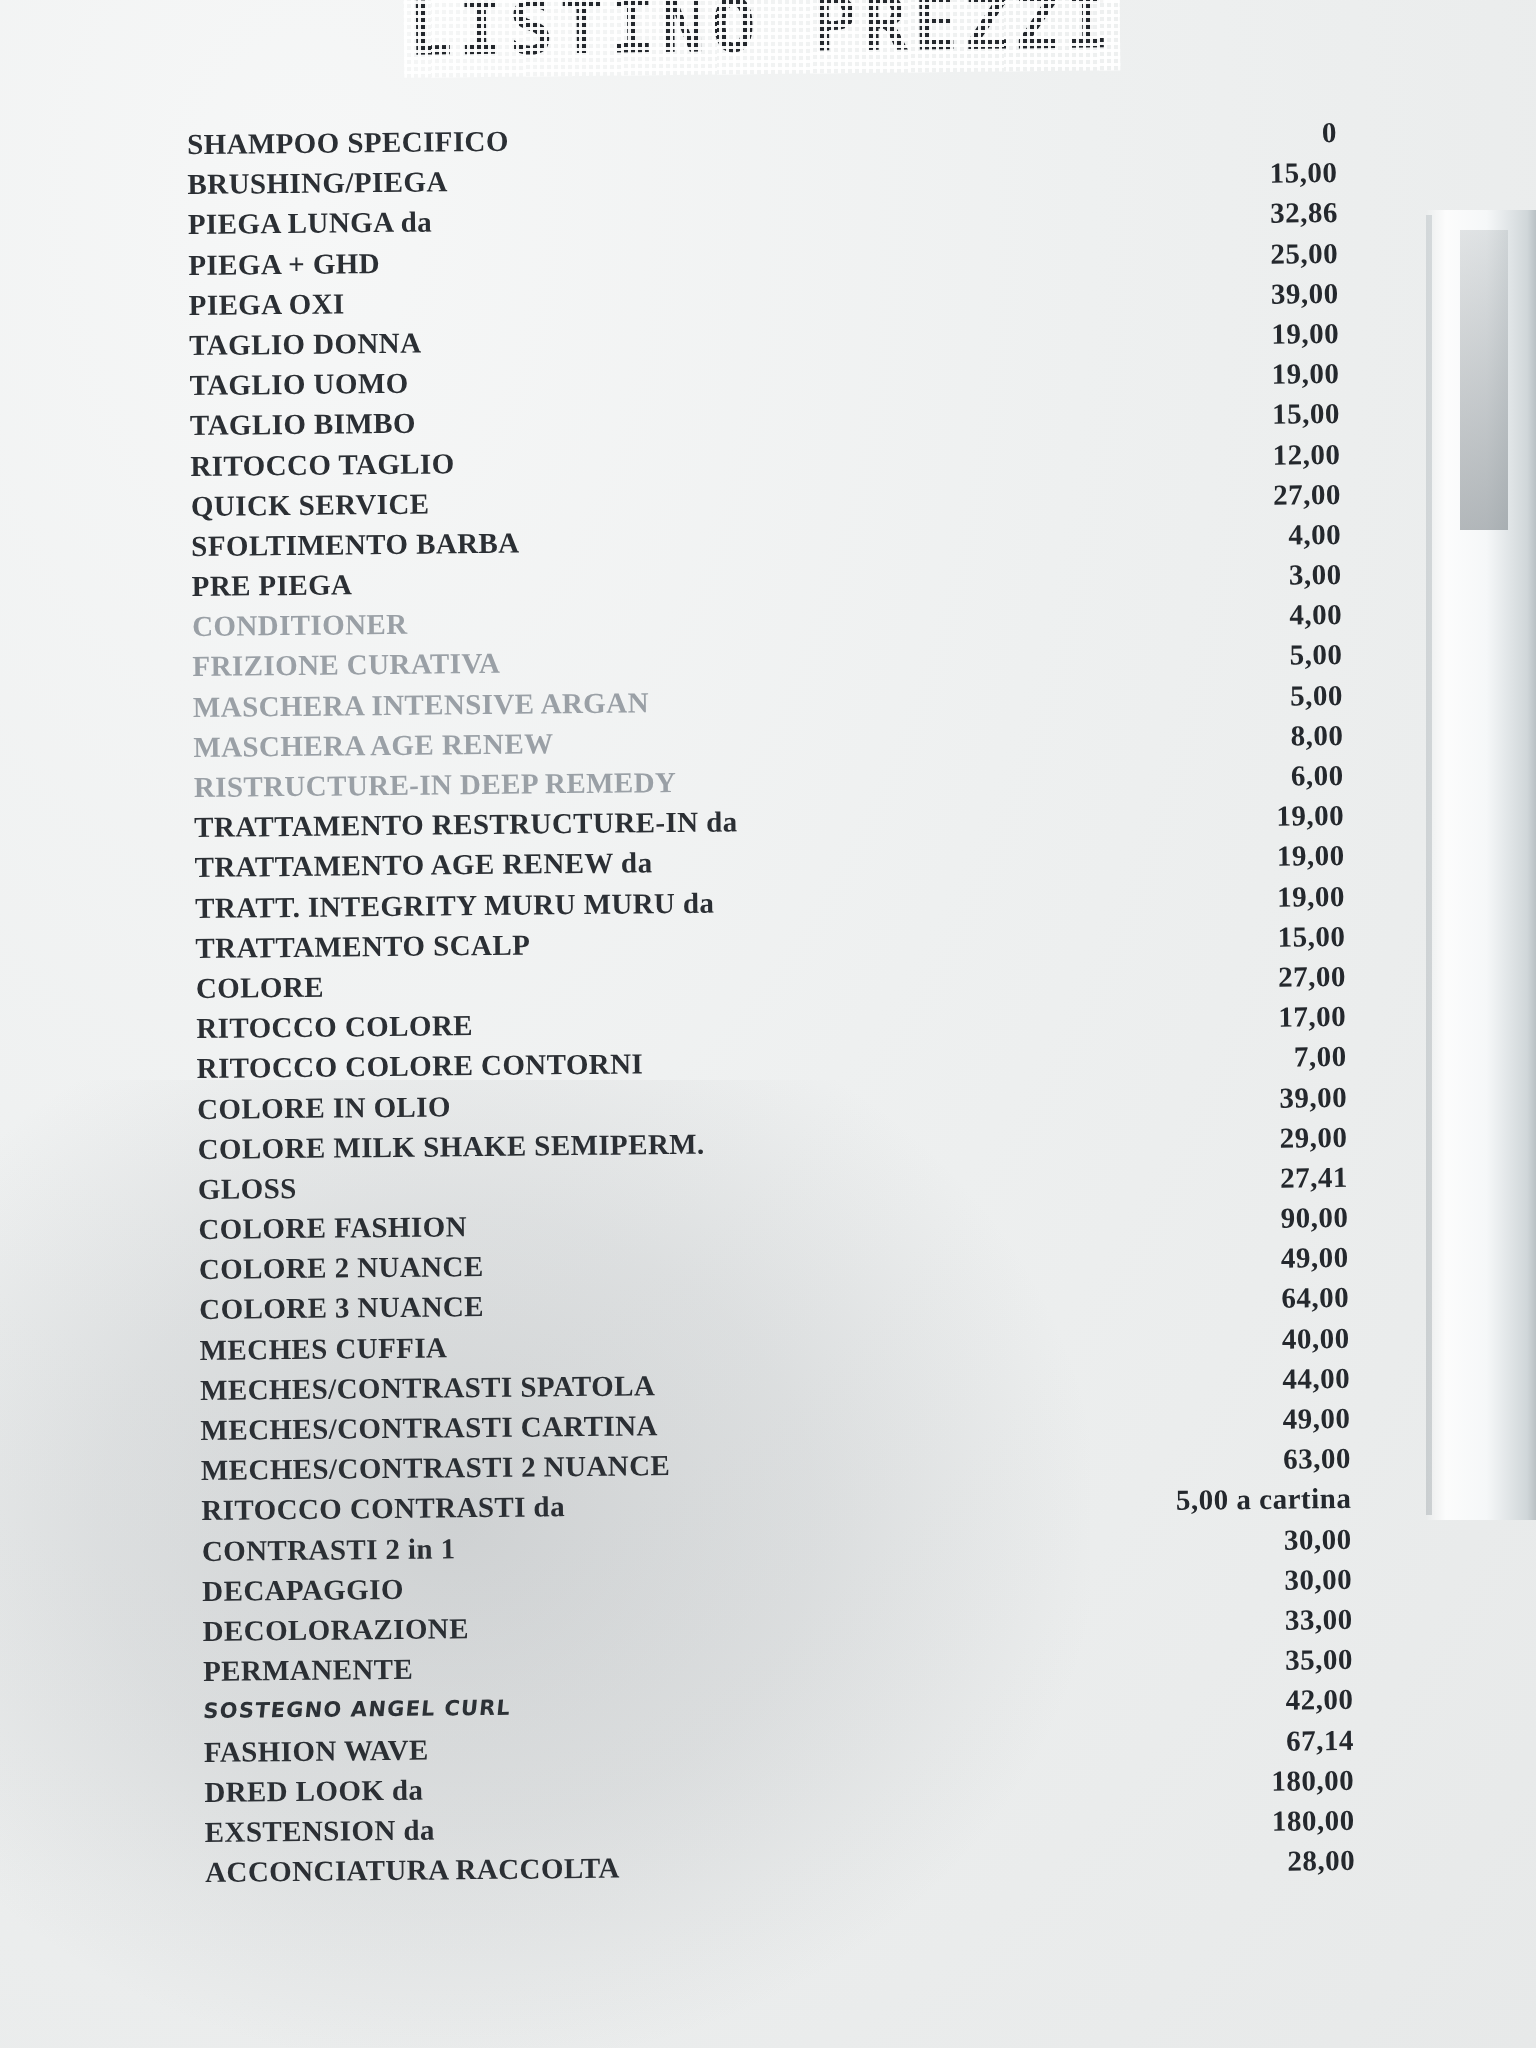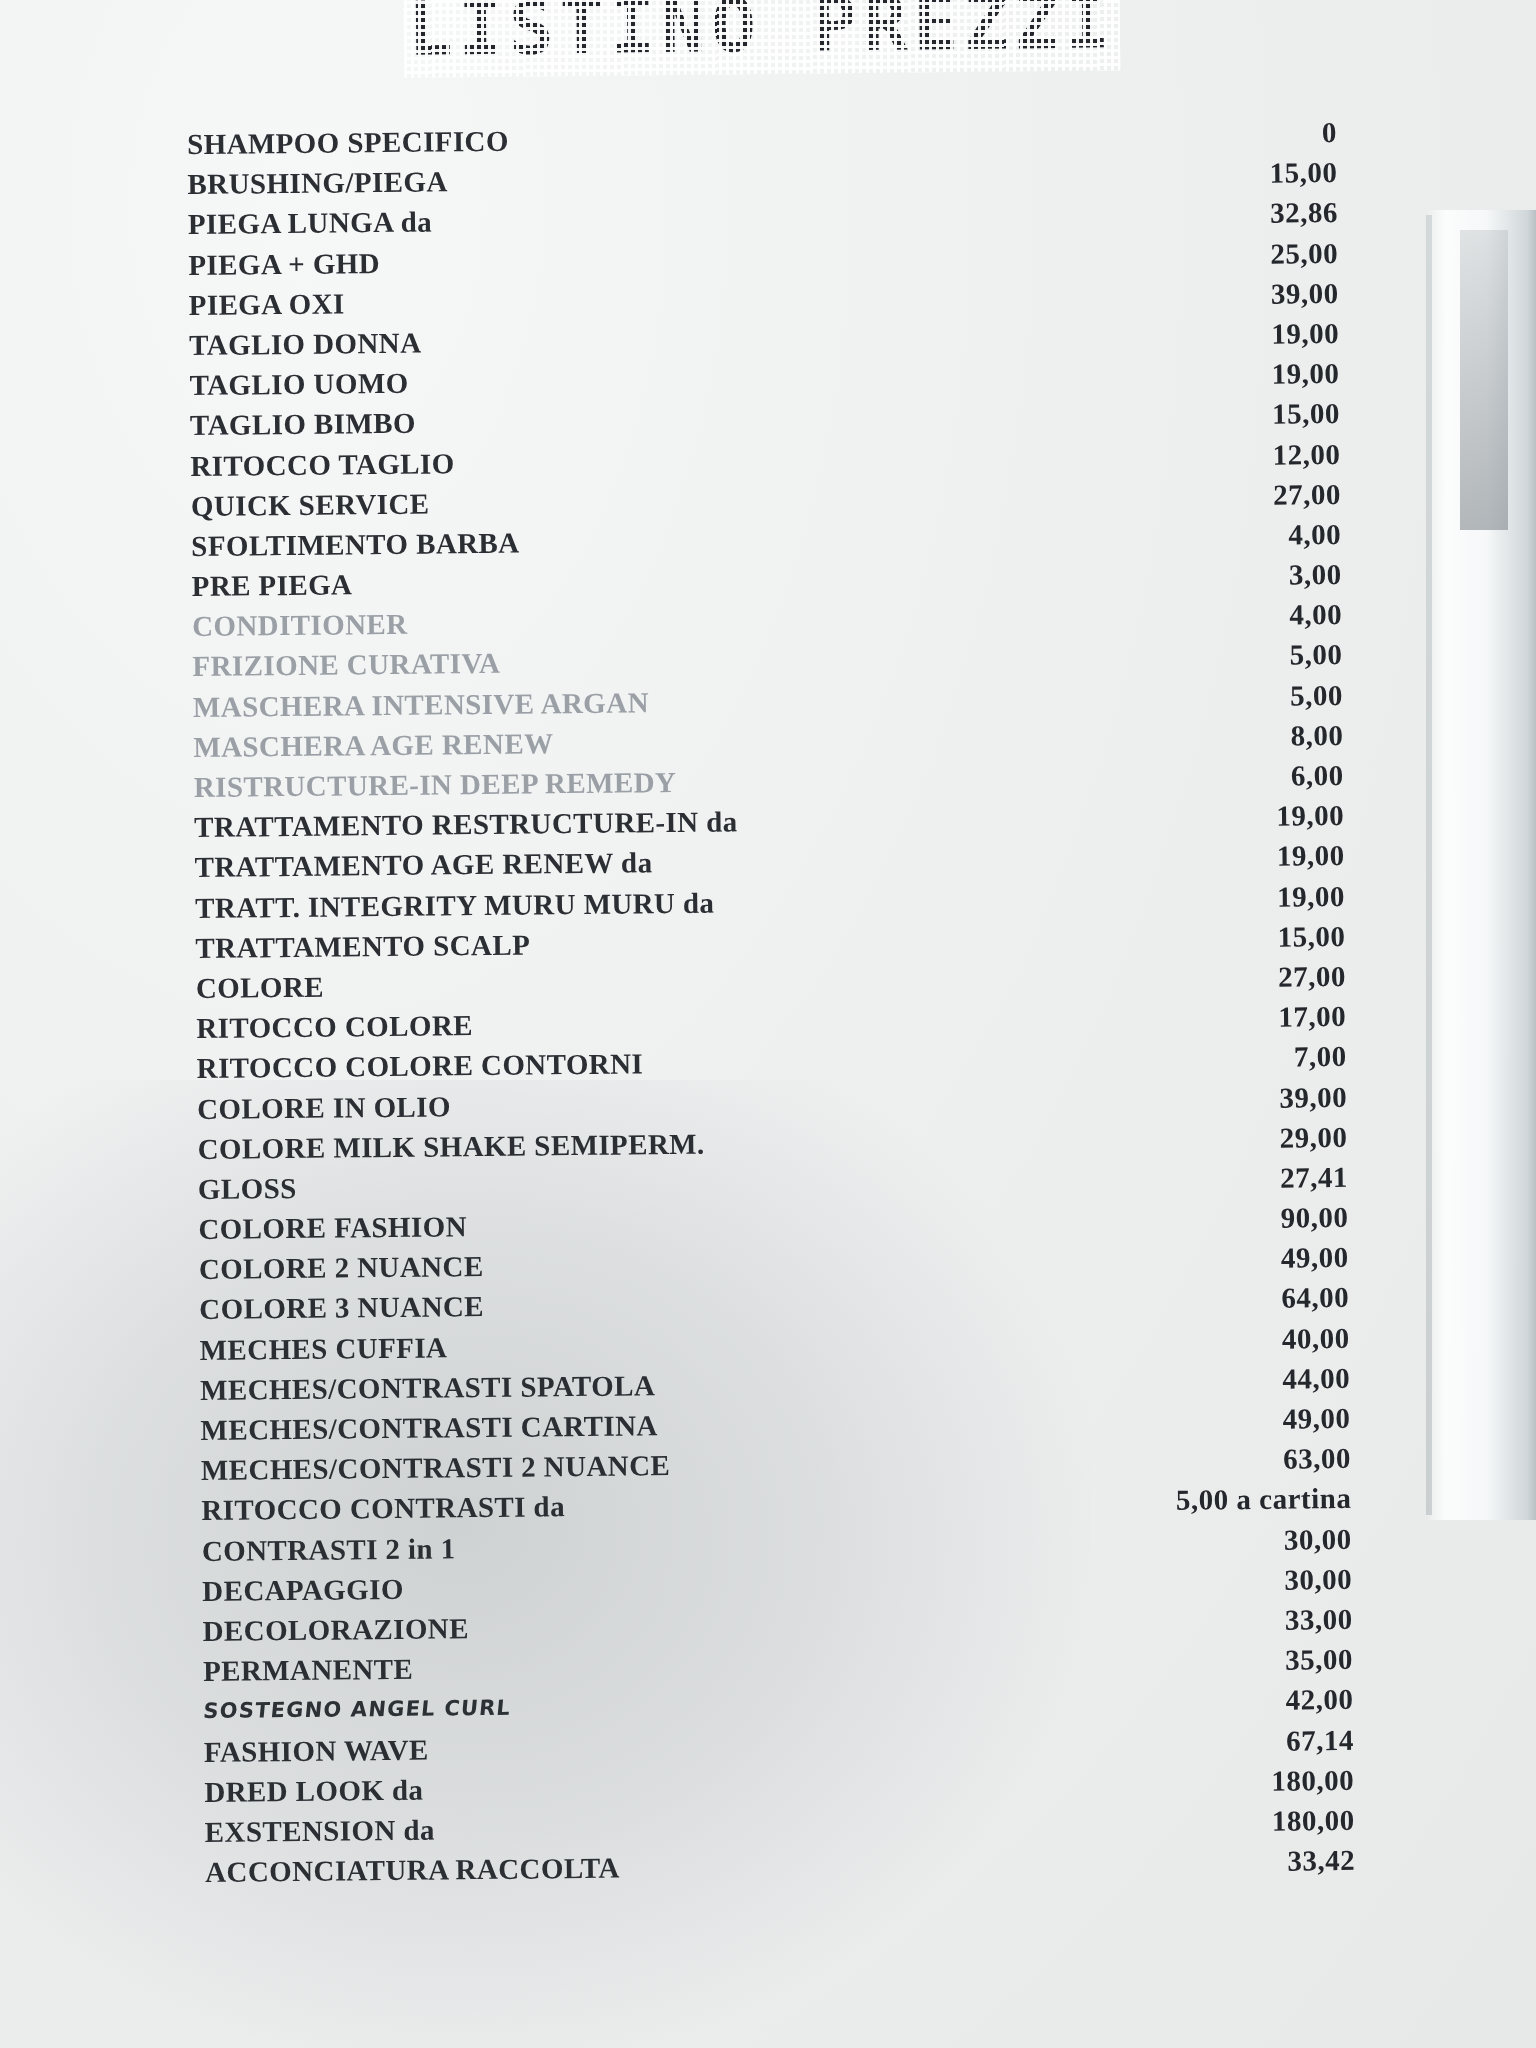--- a/index.html
+++ b/index.html
@@ -330,17 +330,17 @@
       <div class="row">
         <span class="name">DRED LOOK da</span>
         <span class="price">180,00</span>
       </div>
       <div class="row">
         <span class="name">EXSTENSION da</span>
         <span class="price">180,00</span>
       </div>
       <div class="row">
         <span class="name">ACCONCIATURA RACCOLTA</span>
-        <span class="price">33,42</span>
+        <span class="price">28,00</span>
       </div>
     </div>
 
 </div>
 
 </body></html>

